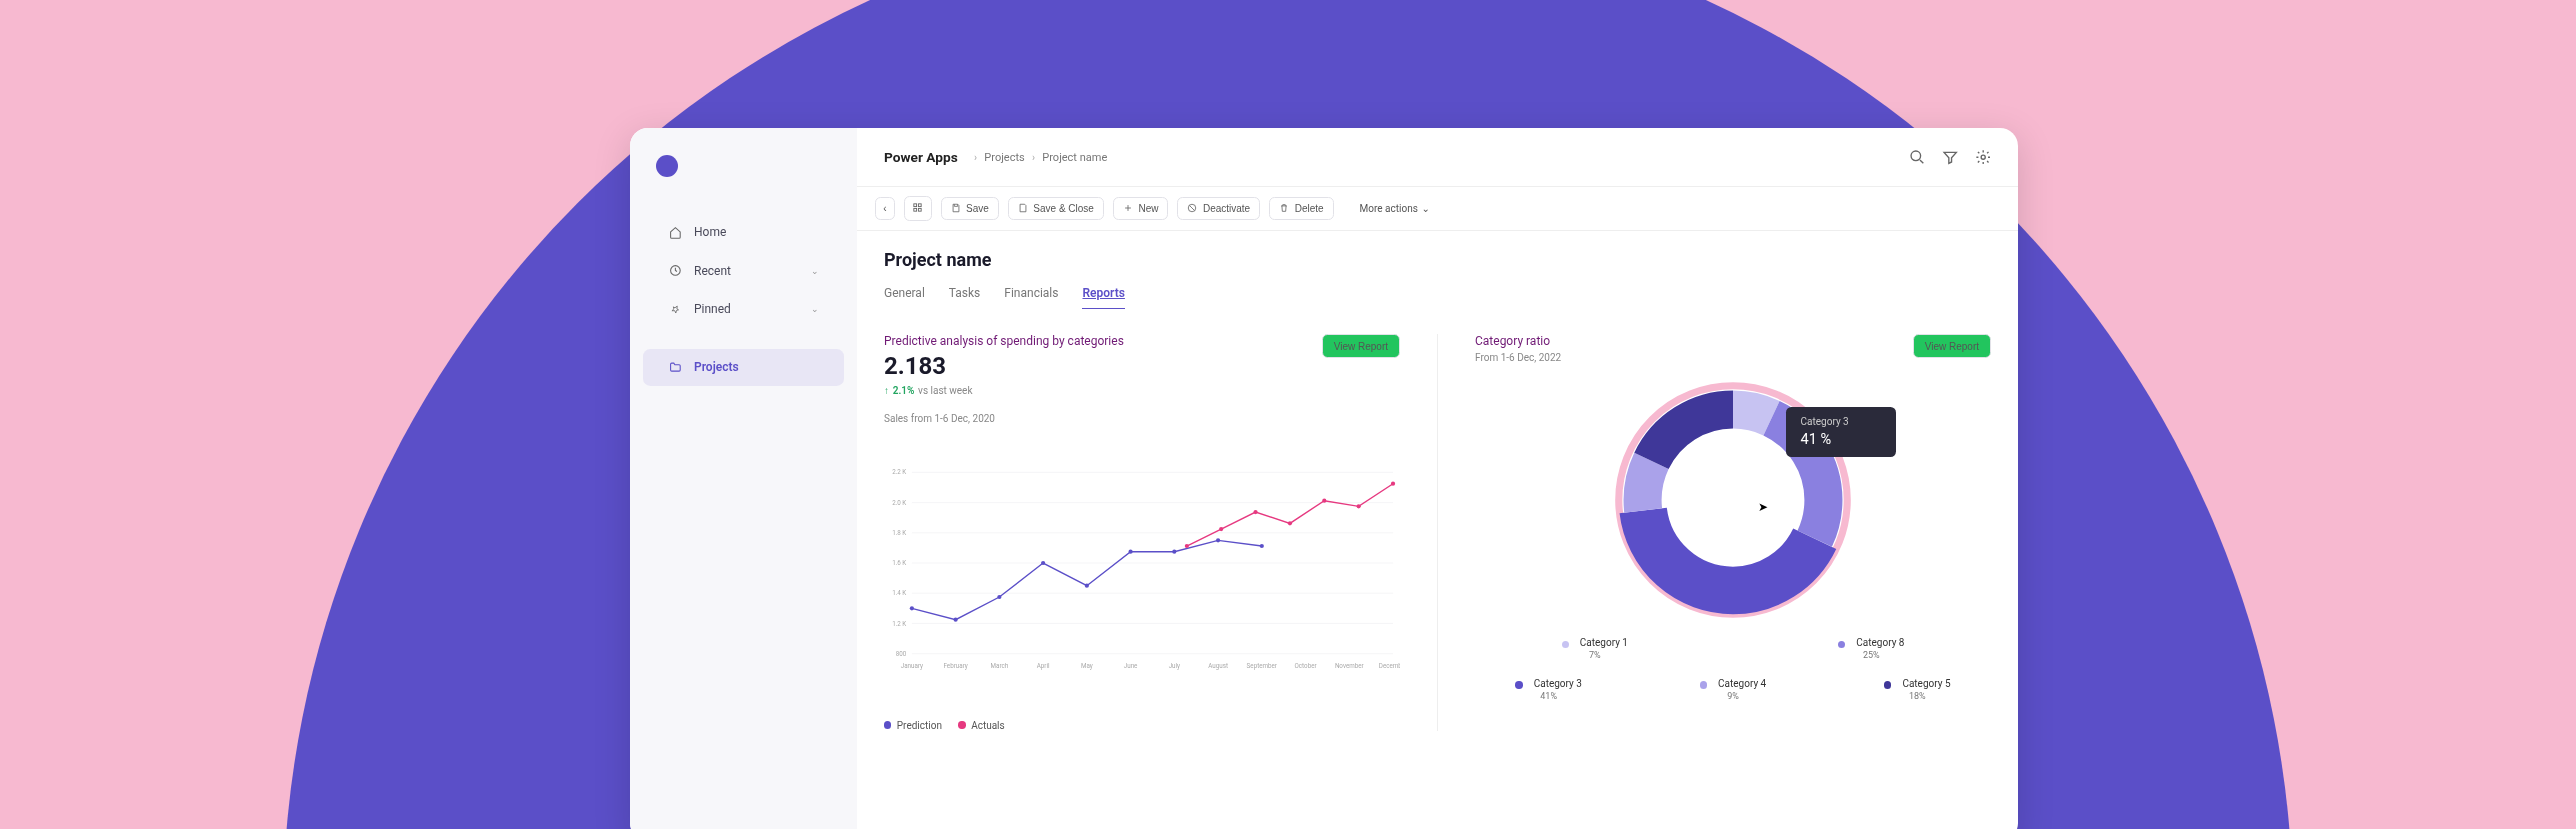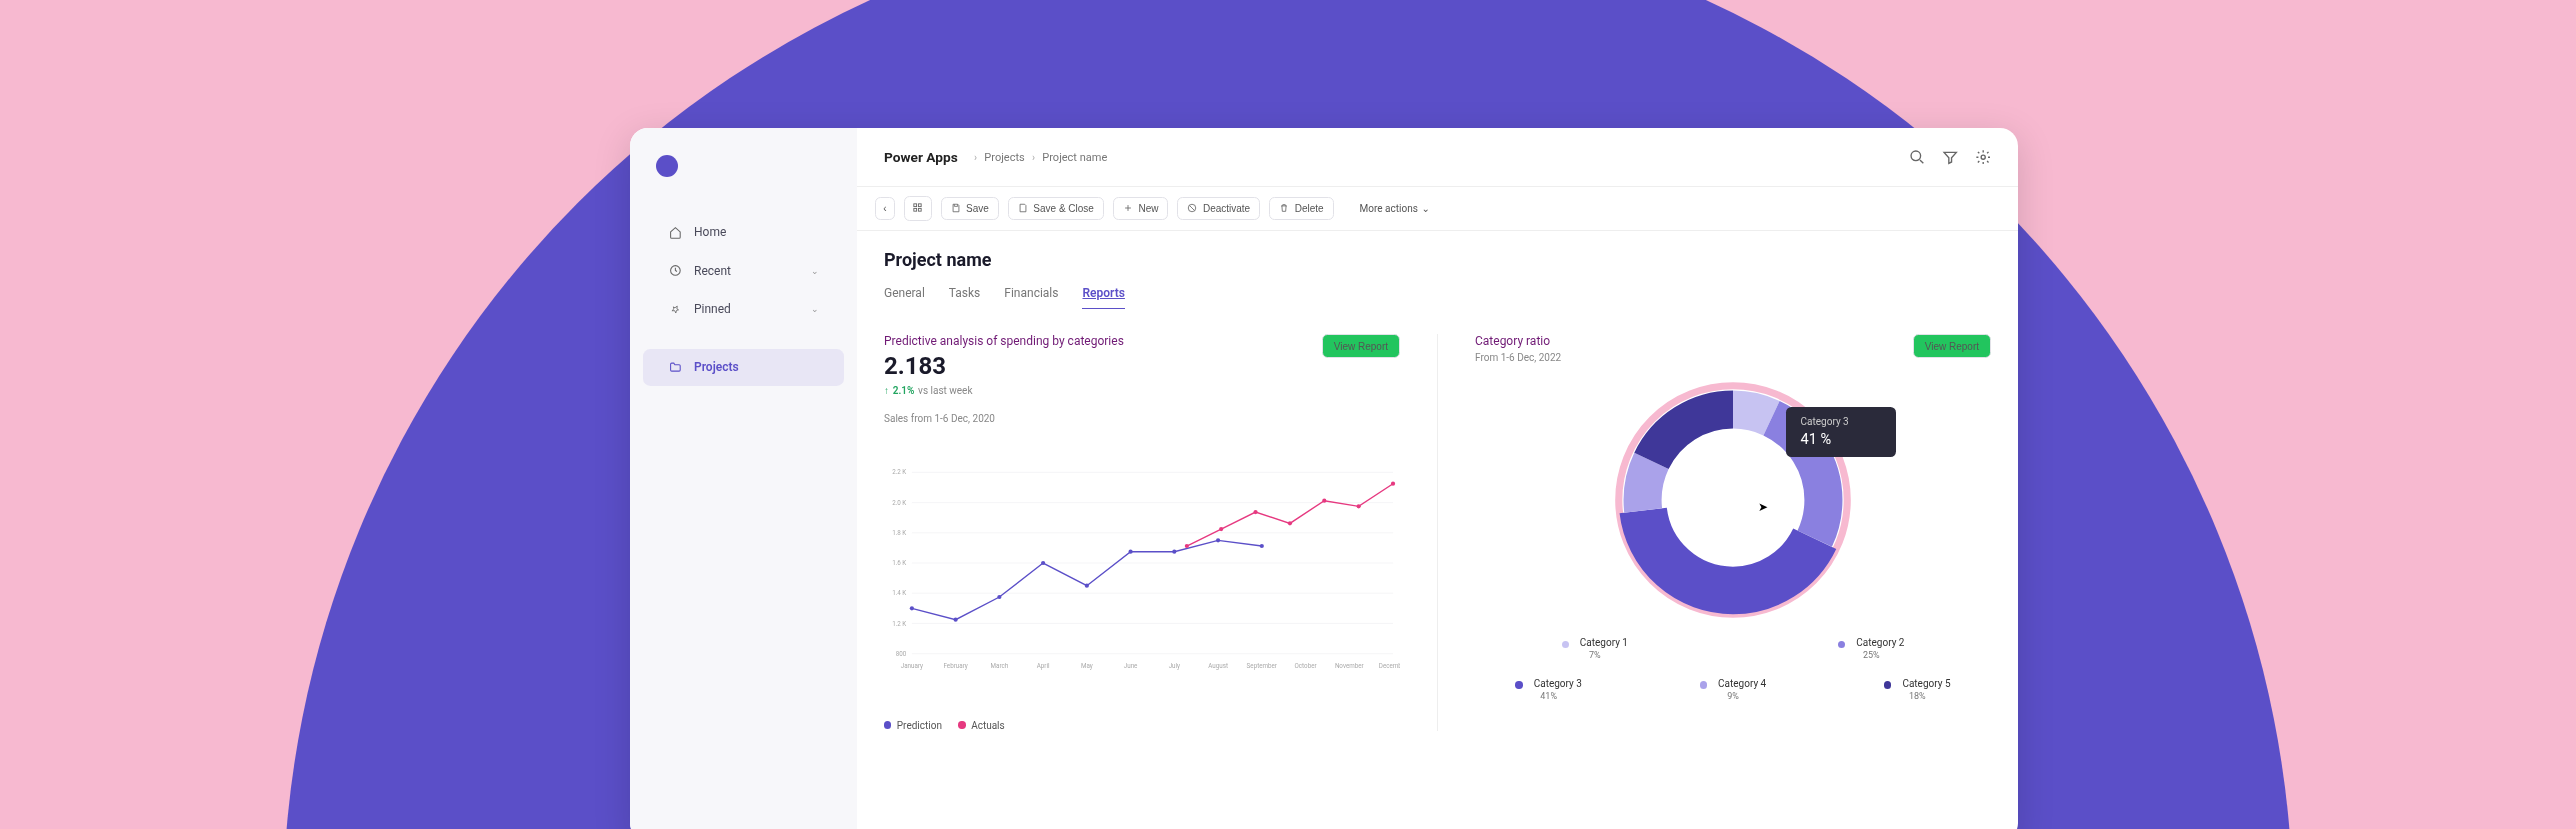--- a/index.html
+++ b/index.html
@@ -361,21 +361,21 @@
               <div class="dl-item">
                 <div class="dl-name">
                   <span class="lg-dot" style="background: rgb(199, 195, 242);"></span>
                   <span>Category 1</span>
                 </div>
                 <div class="dl-pct">7%</div>
               </div>
               <div class="dl-item">
                 <div class="dl-name">
                   <span class="lg-dot" style="background: rgb(138, 128, 224);"></span>
-                  <span>Category 2</span>
+                  <span>Category 8</span>
                 </div>
                 <div class="dl-pct">25%</div>
               </div>
             </div>
           <div class="donut-legend bottom" id="legend-bottom">
               <div class="dl-item">
                 <div class="dl-name">
                   <span class="lg-dot" style="background: rgb(91, 79, 200);"></span>
                   <span>Category 3</span>
                 </div>

